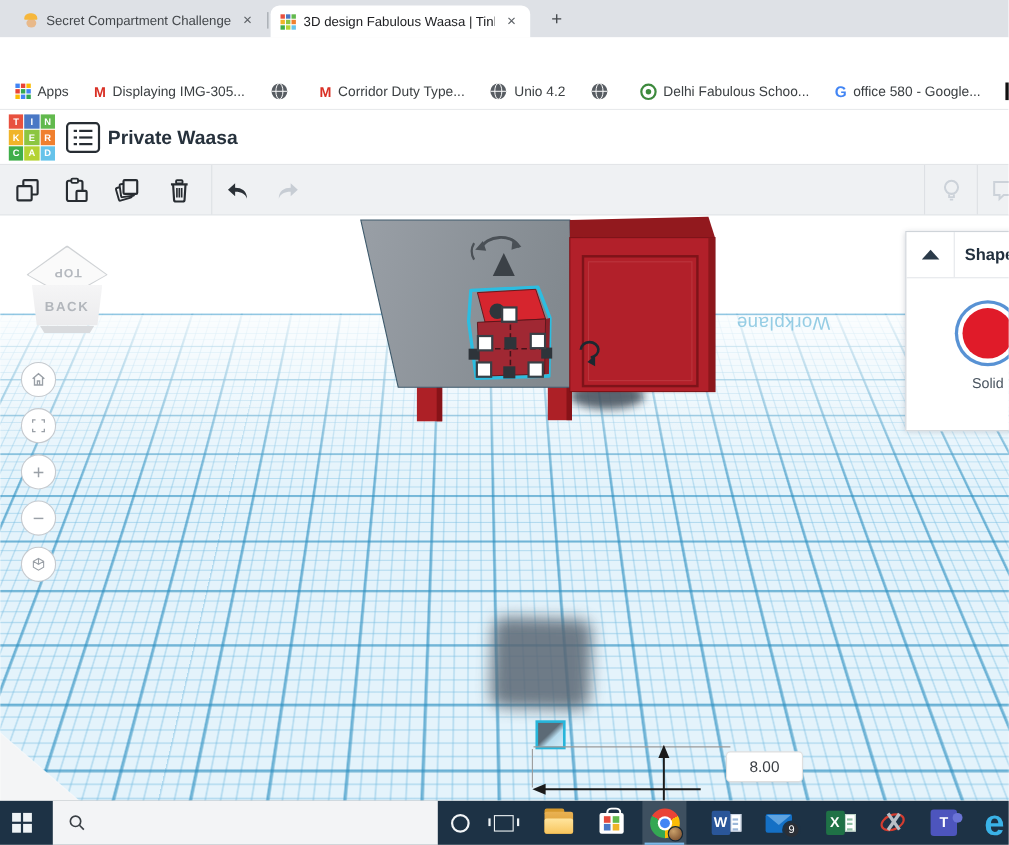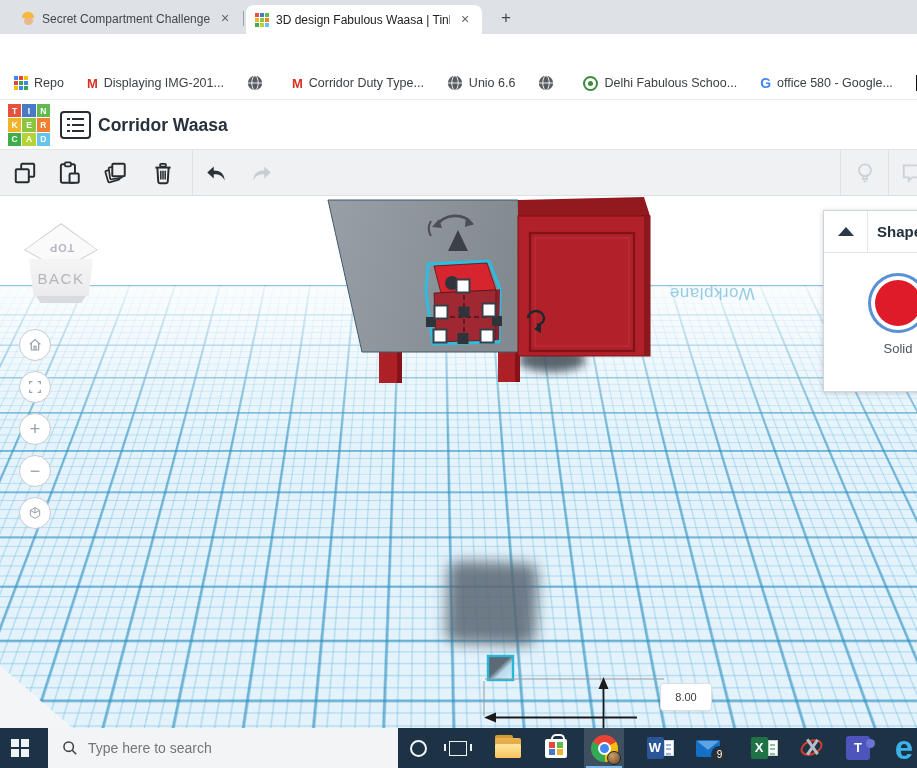--- a/index.html
+++ b/index.html
@@ -64,32 +64,32 @@
       linear-gradient(to bottom, rgba(255,255,255,.85), rgba(255,255,255,0) 18%),
       repeating-linear-gradient(to right, rgba(40,140,190,.55) 0 1.6px, transparent 1.6px 45px),
       repeating-linear-gradient(to bottom, rgba(40,140,190,.55) 0 1.6px, transparent 1.6px 45px),
       repeating-linear-gradient(to right, rgba(120,190,225,.45) 0 1px, transparent 1px 9px),
       repeating-linear-gradient(to bottom, rgba(120,190,225,.45) 0 1px, transparent 1px 9px); }
   .corner-wedge { position:absolute; left:0; top:470px; width:72px; height:62px; background:#f4f5f6;
     clip-path:polygon(0 0,100% 100%,0 100%); z-index:2; }
   .workplane-label { position:absolute; left:642px; top:87px; width:140px; text-align:center;
     transform:rotate(180deg); color:#7cc1de; opacity:.8; font-size:17px; letter-spacing:.5px; z-index:2; }
   .scene-svg { position:absolute; left:0; top:0; width:917px; height:532px; z-index:3; }
-  .dim-label { position:absolute; left:661px; top:488px; width:50px; height:26px; background:#fff; border-radius:3px;
-    box-shadow:0 0 0 1px #dfdfdf, 0 1px 3px rgba(0,0,0,.12); font-size:11px; color:#3c4045; text-align:center; line-height:26px; z-index:4; }
+  .dim-label { position:absolute; left:661px; top:488px; width:68px; height:26px; background:#fff; border-radius:3px;
+    box-shadow:0 0 0 1px #dfdfdf, 0 1px 3px rgba(0,0,0,.12); font-size:14px; color:#3c4045; text-align:center; line-height:26px; z-index:4; }
 
   
   .vc { position:absolute; left:22px; top:22px; width:78px; height:88px; z-index:4; }
   .vc-top-o { position:absolute; left:2px; top:5px; width:74px; height:48px; background:#cfd2d5; clip-path:polygon(50% 0,100% 56%,50% 100%,0 56%); }
   .vc-top { position:absolute; left:3.5px; top:6.5px; width:71px; height:45px; background:#fafafa; clip-path:polygon(50% 0,100% 56%,50% 100%,0 56%); }
   .vc-top span { position:absolute; left:0; top:17px; width:100%; text-align:center; transform:rotate(180deg);
     font-size:11px; font-weight:bold; color:#b5b9bf; letter-spacing:1px; }
   .vc-front { position:absolute; left:7px; top:41px; width:64px; height:37px; background:linear-gradient(#f5f5f6,#ebebed);
     clip-path:polygon(0 0,100% 0,93% 100%,7% 100%); text-align:center; line-height:40px;
-    font-size:15px; font-weight:normal; color:#b2b6bc; letter-spacing:1.5px; }
+    font-size:12px; font-weight:bold; color:#b2b6bc; letter-spacing:1.5px; }
   .vc-base { position:absolute; left:12px; top:78px; width:54px; height:7px; background:#d9dbde; clip-path:polygon(4% 0,96% 0,88% 100%,12% 100%); }
 
   
   .navbtn { position:absolute; left:19px; width:32px; height:32px; border:1px solid #c6cacf; border-radius:50%;
     background:#fff; color:#9aa0a7; display:flex; align-items:center; justify-content:center; z-index:4;
     font-size:18px; line-height:1; }
 
   
   .shape-panel { position:absolute; left:823px; top:14px; width:150px; height:182px; background:#fff;
     border:1px solid #cfd4d9; box-shadow:0 1px 5px rgba(60,70,90,.25); z-index:5; }
@@ -204,45 +204,45 @@
       <i style="background:#4285f4"></i>
         <i style="background:#ea4335"></i>
         <i style="background:#fbbc05"></i>
       <i style="background:#ea4335"></i>
         <i style="background:#34a853"></i>
         <i style="background:#4285f4"></i>
       <i style="background:#fbbc05"></i>
         <i style="background:#4285f4"></i>
         <i style="background:#34a853"></i>
     </span>
-    <span>Repo</span>
+    <span>Apps</span>
   </span>
   <span class="bm">
     <span class="gmail-ic">M</span>
-    <span>Displaying IMG-201...</span>
+    <span>Displaying IMG-305...</span>
   </span>
   <span class="bm">
     <svg width="16" height="16" viewBox="0 0 16 16">
         <circle cx="8" cy="8" r="7.2" fill="#575c62"></circle>
         <ellipse cx="8" cy="8" rx="3.2" ry="7.2" fill="none" stroke="#fff" stroke-width=".9"></ellipse>
         <path d="M.8 8 H15.2" stroke="#fff" stroke-width=".9"></path>
       </svg>
     <span></span>
   </span>
   <span class="bm">
     <span class="gmail-ic">M</span>
     <span>Corridor Duty Type...</span>
   </span>
   <span class="bm">
     <svg width="16" height="16" viewBox="0 0 16 16">
         <circle cx="8" cy="8" r="7.2" fill="#575c62"></circle>
         <ellipse cx="8" cy="8" rx="3.2" ry="7.2" fill="none" stroke="#fff" stroke-width=".9"></ellipse>
         <path d="M.8 8 H15.2" stroke="#fff" stroke-width=".9"></path>
       </svg>
-    <span>Unio 6.6</span>
+    <span>Unio 4.2</span>
   </span>
   <span class="bm">
     <svg width="16" height="16" viewBox="0 0 16 16">
         <circle cx="8" cy="8" r="7.2" fill="#575c62"></circle>
         <ellipse cx="8" cy="8" rx="3.2" ry="7.2" fill="none" stroke="#fff" stroke-width=".9"></ellipse>
         <path d="M.8 8 H15.2" stroke="#fff" stroke-width=".9"></path>
       </svg>
     <span></span>
   </span>
   <span class="bm">
@@ -269,21 +269,21 @@
       <span style="background: rgb(240, 127, 46);">R</span>
       <span style="background: rgb(63, 174, 73);">C</span>
       <span style="background: rgb(181, 211, 52);">A</span>
       <span style="background: rgb(102, 195, 234);">D</span>
     </div>
   <div class="list-btn">
       <i></i>
       <i></i>
       <i></i>
     </div>
-  <div class="design-title">Corridor Waasa</div>
+  <div class="design-title">Private Waasa</div>
 </div>
 
 <div class="toolbar">
   <div class="tool-btn" style="left:8px">
     <svg width="26" height="26" viewBox="0 0 24 24">
         <rect x="8.5" y="3.5" width="12" height="12" rx="1" fill="none" stroke="#272c31" stroke-width="1.8"></rect>
         <rect x="3.5" y="8.5" width="12" height="12" rx="1" fill="#eff1f3" stroke="#272c31" stroke-width="1.8"></rect>
       </svg>
   </div>
   <div class="tool-btn" style="left:52px">
@@ -479,21 +479,20 @@
         <i></i>
         <i></i>
         <i></i>
       </span>
   </div>
   <div class="tb-search">
     <svg style="margin:0 10px 0 14px" width="16" height="16" viewBox="0 0 18 18">
         <circle cx="7.5" cy="7.5" r="5.3" fill="none" stroke="#3a3f45" stroke-width="1.7"></circle>
         <path d="M11.5 11.5 L16 16" stroke="#3a3f45" stroke-width="1.7"></path>
       </svg>
-    <input type="text" placeholder="Type here to search" style="">
   </div>
   <div class="tb-item" style="left:398px">
       <span class="cortana-ring"></span>
     </div>
   <div class="tb-item" style="left:438px">
       <span class="tv-ic"></span>
     </div>
   <div class="tb-item" style="left:488px">
     <span class="folder-ic">
         <span class="tab"></span>

